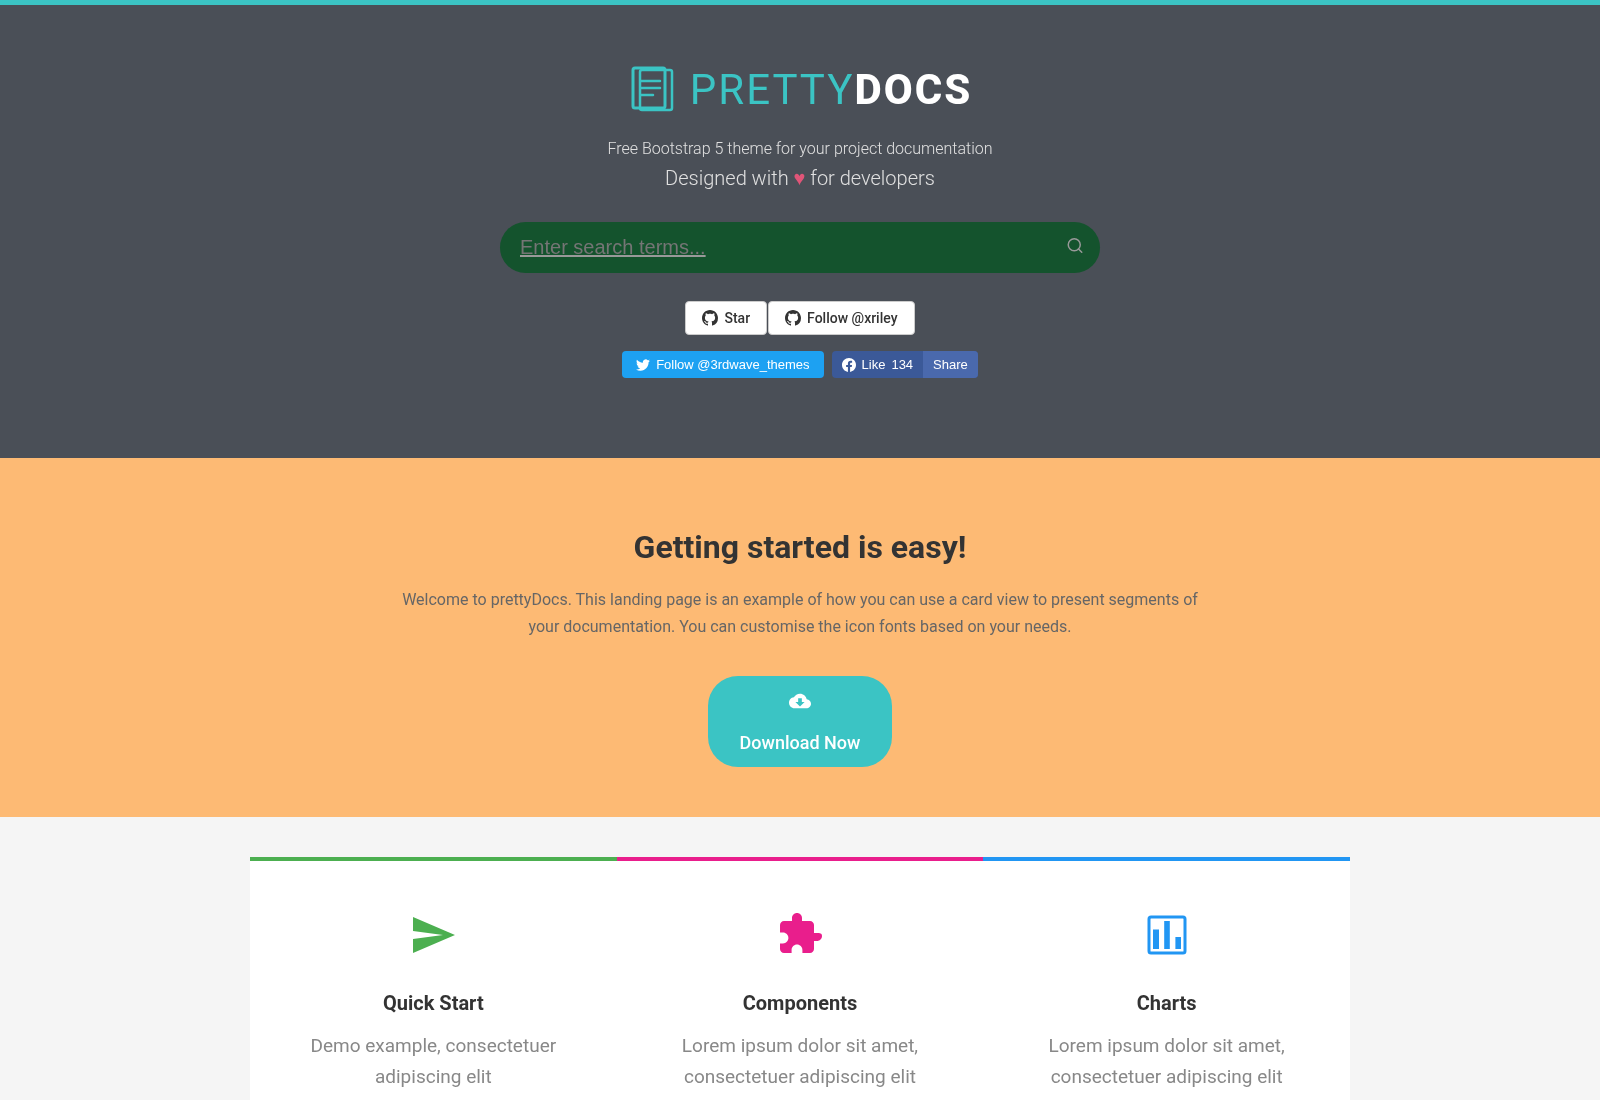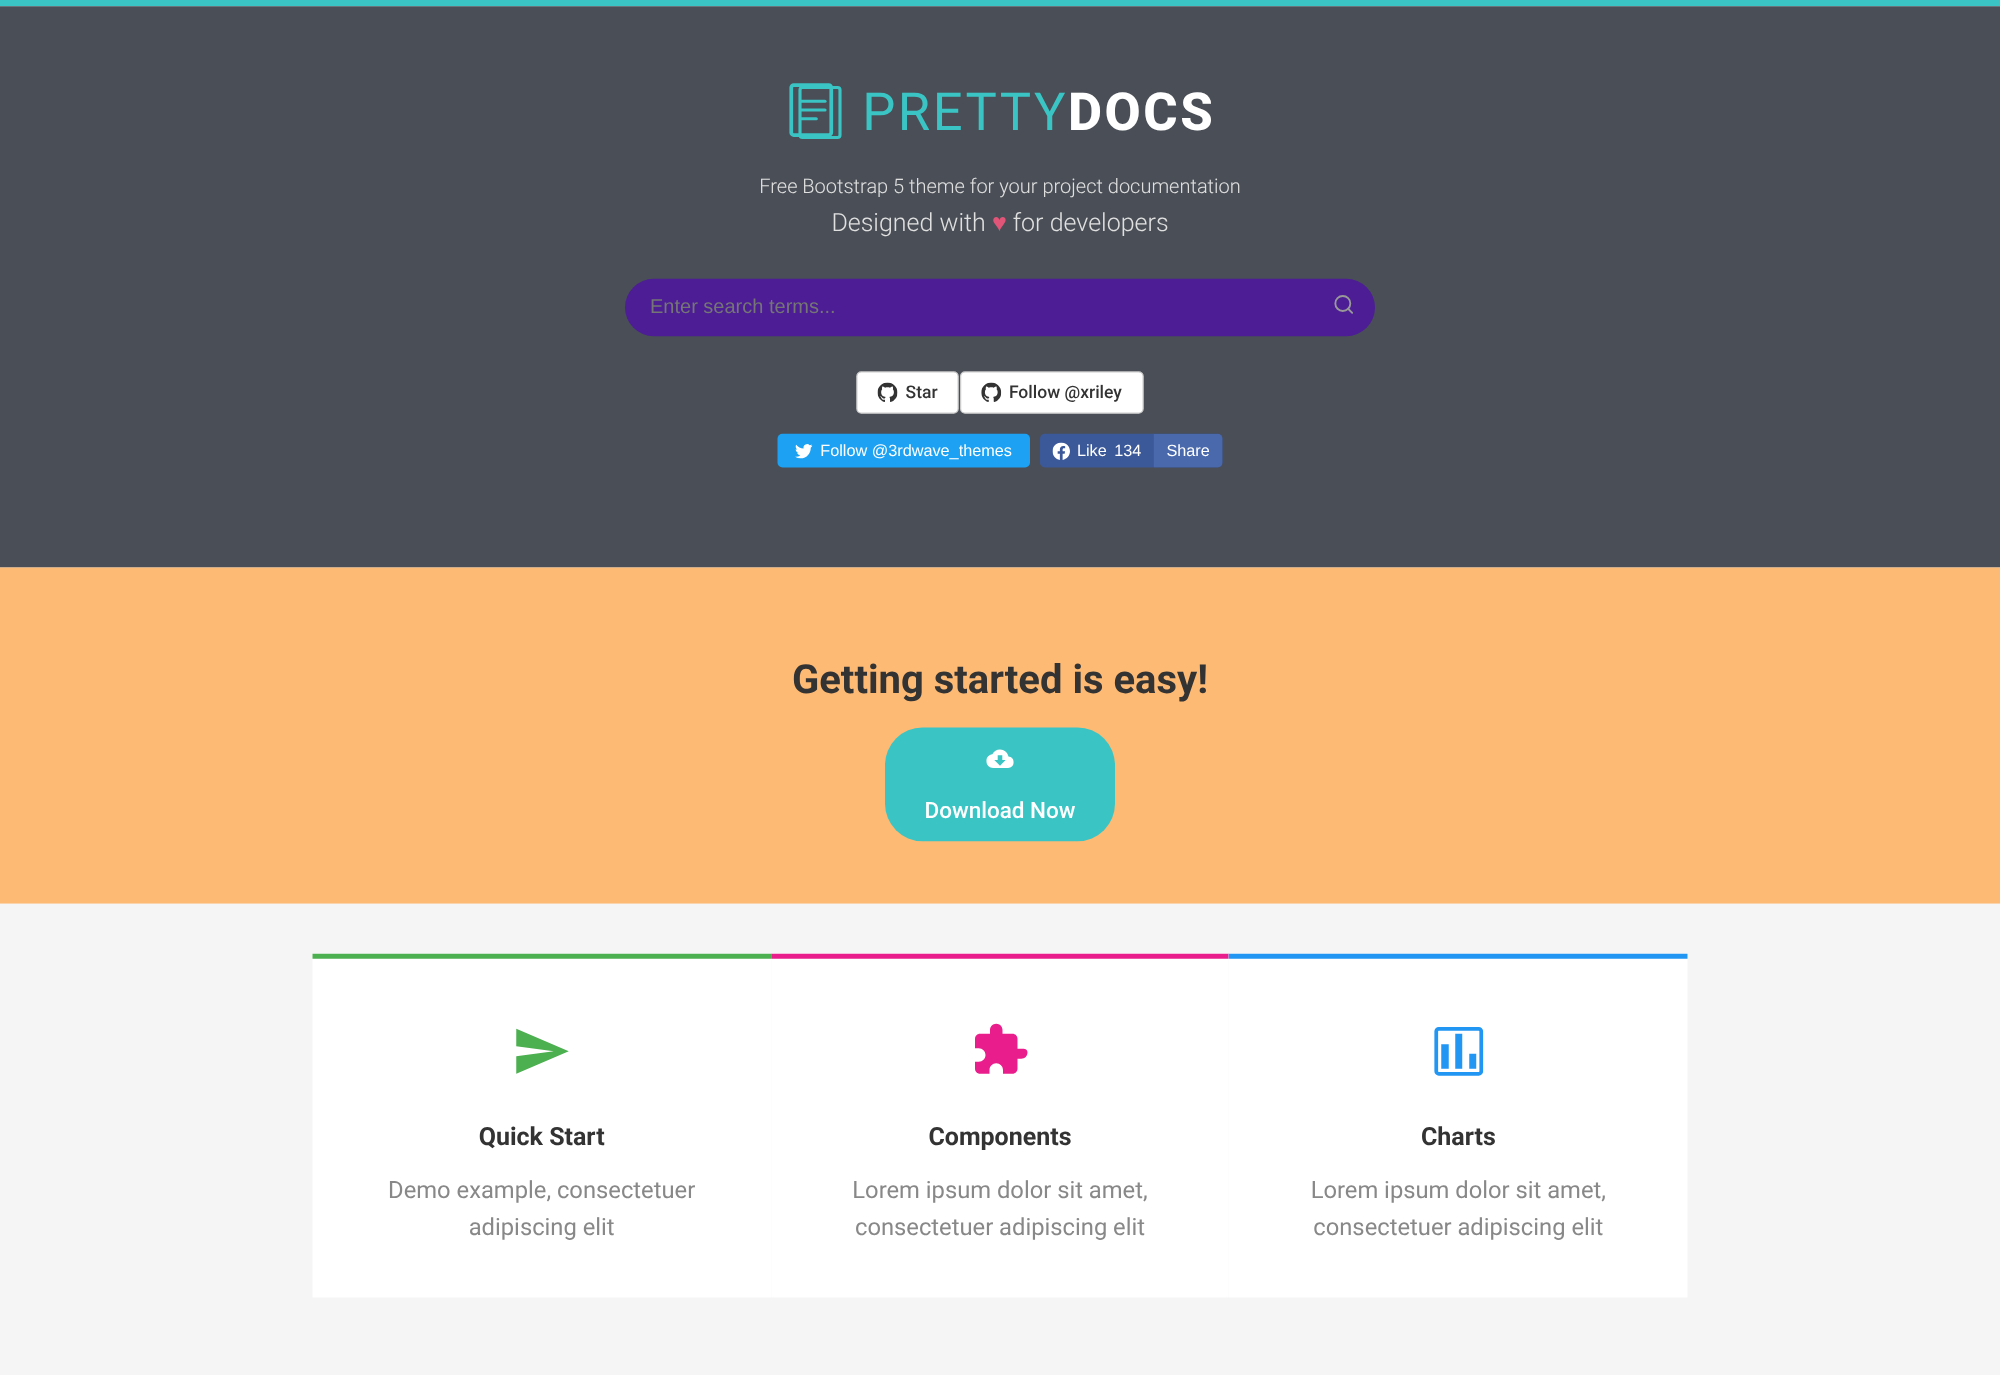--- a/index.html
+++ b/index.html
@@ -14,21 +14,20 @@
     
     .hero {
       background: #4a4f57;
       padding: 60px 20px 80px;
       text-align: center;
       color: white;
     }
 
     .logo-area {
       display: flex;
-      align-items: center;
       justify-content: center;
       gap: 12px;
       margin-bottom: 24px;
     }
 
     .logo-icon {
       width: 50px;
       height: 50px;
       color: #3bc4c4;
     }
@@ -59,24 +58,25 @@
     .search-container {
       max-width: 600px;
       margin: 0 auto 28px;
       position: relative;
     }
     .search-input {
       width: 100%;
       padding: 14px 50px 14px 20px;
       border-radius: 30px;
       border: none;
-      font-size: 16px;
+      font-size: 20px;
       color: #999;
       outline: none;
-      background: #4c1d95;
+      background: #14532d;
+      text-decoration: underline;
     }
     .search-icon-btn {
       position: absolute;
       right: 16px;
       top: 50%;
       transform: translateY(-50%);
       background: none;
       border: none;
       cursor: pointer;
       color: #999;
@@ -303,20 +303,21 @@
       </div>
       <div class="fb-share-inner">
         <span>Share</span>
       </div>
     </button>
   </div>
 </div>
 
 <div class="getting-started">
   <h2>Getting started is easy!</h2>
+  <p>Welcome to prettyDocs. This landing page is an example of how you can use a card view to present segments of your documentation. You can customise the icon fonts based on your needs.</p>
   <a href="#" class="download-btn">
 
     <svg width="22" height="22" viewBox="0 0 24 24" fill="white">
       <path d="M19.35 10.04C18.67 6.59 15.64 4 12 4 9.11 4 6.6 5.64 5.35 8.04 2.34 8.36 0 10.91 0 14c0 3.31 2.69 6 6 6h13c2.76 0 5-2.24 5-5 0-2.64-2.05-4.78-4.65-4.96zM17 13l-5 5-5-5h3V9h4v4h3z"></path>
     </svg>
     <span>Download Now</span>
   </a>
 </div>
 
 <div class="cards-section">

